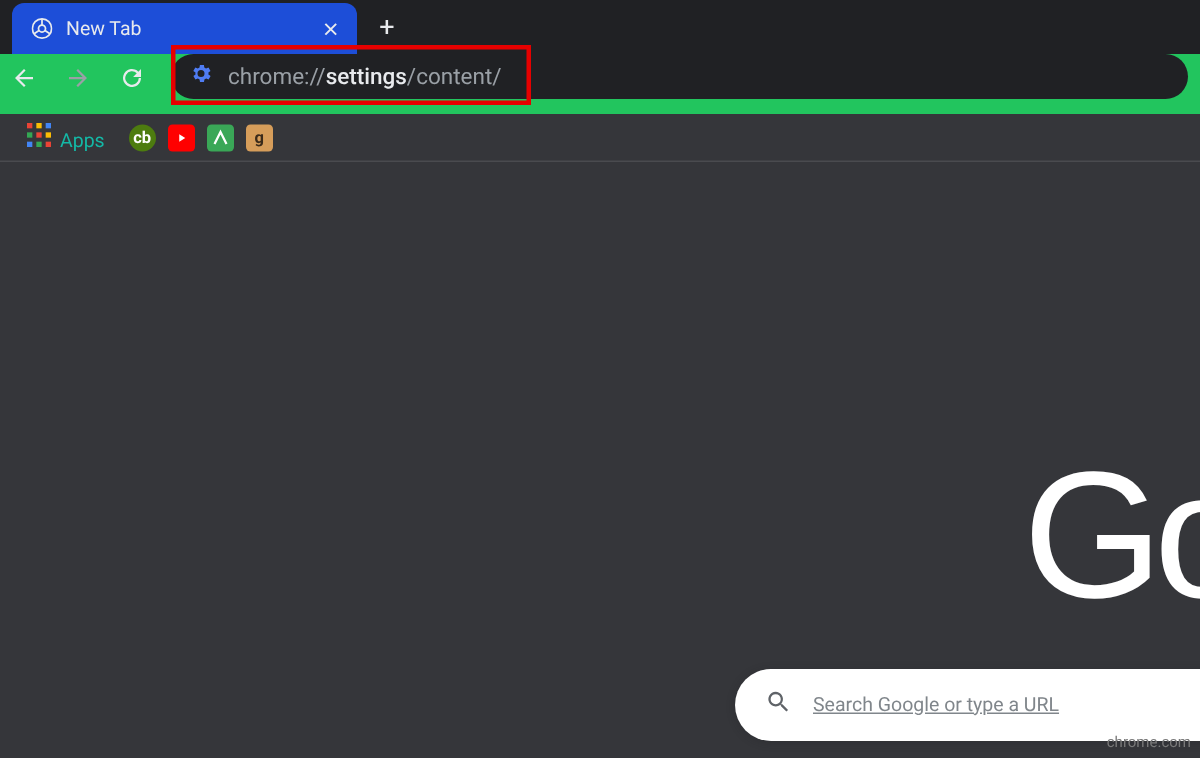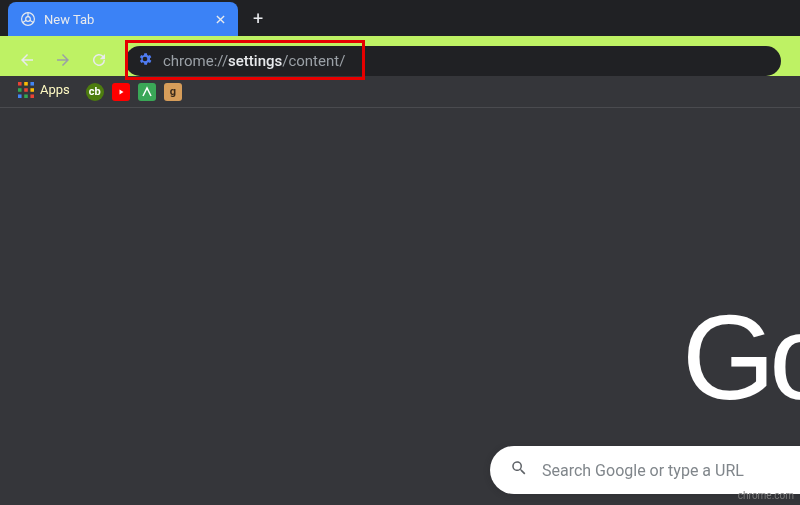--- a/index.html
+++ b/index.html
@@ -12,44 +12,44 @@
   }
   .tab-strip {
     height: 36px;
     background: #202124;
     display: flex;
     align-items: flex-end;
     padding-left: 8px;
   }
   .tab {
     height: 34px;
-    background: #3b82f6;
+    background: #1d4ed8;
     border-radius: 8px 8px 0 0;
     display: flex;
     align-items: center;
     padding: 0 10px 0 12px;
     gap: 8px;
     min-width: 230px;
     color: #e8eaed;
     font-size: 13px;
   }
   .tab-favicon { width: 16px; height: 16px; display:flex; align-items:center; justify-content:center; }
   .tab-title { flex: 1; }
   .tab-close { width: 16px; height: 16px; display:flex; align-items:center; justify-content:center; color:#e8eaed; cursor:pointer; border-radius:50%; }
   .new-tab-btn {
     width: 28px; height: 28px; color:#e8eaed; display:flex; align-items:center; justify-content:center;
     margin-left: 6px; margin-bottom: 3px; cursor:pointer; border-radius: 4px; font-size: 18px; line-height:1;
   }
 
   .toolbar {
     height: 40px;
-    background: #bef264;
-    display: flex;
-    align-items: flex-end;
-    padding: 0 11px;
+    background: #22c55e;
+    display: flex;
+    align-items: flex-start;
+    padding: 0 0;
     gap: 4px;
   }
   .nav-btn {
     width: 32px; height: 32px; color: #9aa0a6;
     display:flex; align-items:center; justify-content:center;
     cursor:pointer; border-radius: 50%;
   }
   .omnibox {
     flex: 1;
     height: 30px;
@@ -79,23 +79,23 @@
   .bookmarks-bar {
     height: 32px;
     background: #35363a;
     display: flex;
     align-items: center;
     padding: 0 10px;
     gap: 8px;
     border-bottom: 1px solid #4a4b4f;
   }
   .apps-btn {
-    display: flex; align-items: flex-start; gap: 6px;
+    display: flex; align-items: flex-end; gap: 6px;
     padding: 4px 8px; border-radius: 4px; cursor: pointer;
-    color: #fef9c3; font-size: 13px;
+    color: #14b8a6; font-size: 13px;
   }
   .bm-icon {
     width: 18px; height: 18px; border-radius: 3px;
     display:flex; align-items:center; justify-content:center;
     cursor: pointer; font-size: 11px; font-weight: bold;
   }
   .bm-cb { background: #4d7c0f; border-radius: 50%; color:#fff; }
   .bm-yt { background: #ff0000; color:#fff; }
   .bm-gr { background: #d69d5a; color:#3a2a1a; }
   .bm-generic { background: #3aa757; }
@@ -125,21 +125,22 @@
     background: #ffffff;
     border-radius: 24px;
     display: flex;
     align-items: center;
     padding: 0 20px;
     gap: 14px;
     box-shadow: 0 1px 6px rgba(32,33,36,.28);
   }
   .search-placeholder {
     color: #80868b;
-    font-size: 16px;
+    font-size: 13px;
+    text-decoration: underline;
   }
   .watermark {
     position: absolute;
     right: 6px;
     bottom: 4px;
     font-size: 10px;
     color: #7a7a7a;
   }
 </style>
 </head>

